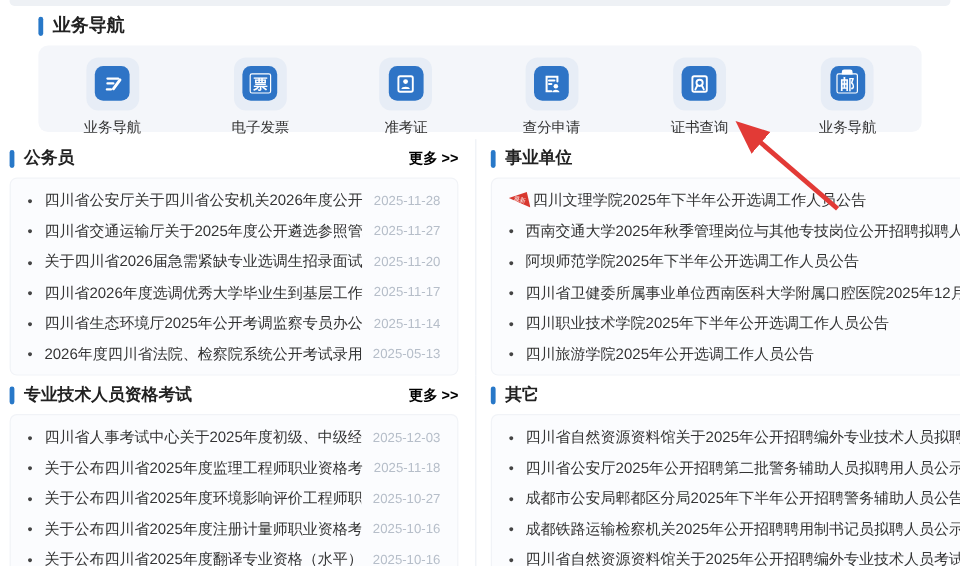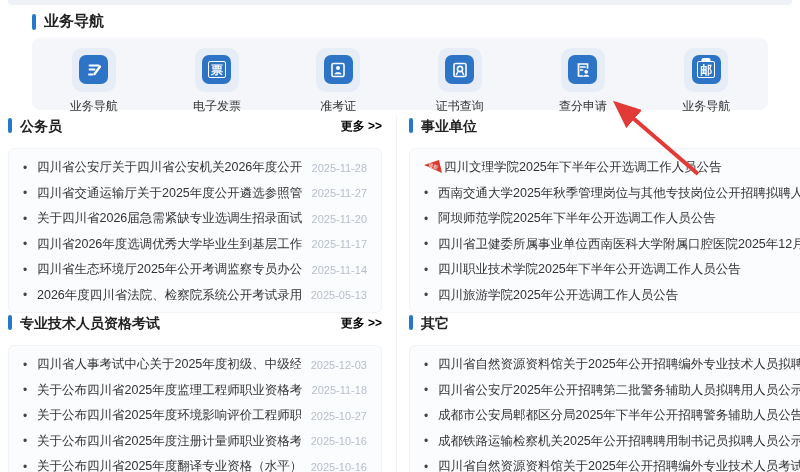--- a/index.html
+++ b/index.html
@@ -5,21 +5,21 @@
   * { box-sizing: border-box; margin: 0; padding: 0; }
   html,body { width:800px; height:472px; overflow:hidden; }
   body {
     font-family: "Liberation Sans", "DejaVu Sans", sans-serif;
     background:#ffffff; position:relative; color:#333;
   }
   .top-strip { position:absolute; left:8px; top:0; width:784px; height:5px;
     background:#eef1f5; border-radius:0 0 4px 4px; }
 
   
-  .sec-head { display:flex; height:28px; }
+  .sec-head { display:flex; align-items:center; height:28px; }
   .hbar { width:4px; height:15px; background:#2878c8; border-radius:2px; margin-right:8px; }
   .htitle { font-size:14px; font-weight:bold; color:#222; }
   .spacer { flex:1; }
   .more { font-size:12px; color:#000000; cursor:pointer; font-weight:bold; }
 
   
   .nav-head { margin:12px 0 0 32px; display:flex; align-items:center; }
   .nav-head .hbar { height:16px; }
   .nav-head .htitle { font-size:15px; }
   .nav-card { margin:7px 32px 0; height:72px; background:#f4f6fa; border-radius:8px;
@@ -92,42 +92,42 @@
         <circle cx="9" cy="7" r="2" fill="#fff"></circle>
         <path d="M5.5 13.2 c0-2.6 7-2.6 7 0 z" fill="#fff"></path>
       </svg>
     </div>
       </div>
     <span class="nav-label">准考证</span>
   </div>
   <div class="nav-item">
     <div class="tile">
         <div class="blue">
-      <svg width="18" height="18" viewBox="0 0 18 18" fill="none" stroke="#fff" stroke-width="1.6" stroke-linecap="round">
-        <rect x="3" y="2.5" width="12" height="13" rx="1.5"></rect>
-        <circle cx="9" cy="8" r="2.6"></circle>
-        <path d="M7 10.5 L5.5 13.5 M11 10.5 L12.5 13.5"></path>
-      </svg>
-    </div>
-      </div>
-    <span class="nav-label">证书查询</span>
-  </div>
-  <div class="nav-item">
-    <div class="tile">
-        <div class="blue">
       <svg width="18" height="18" viewBox="0 0 18 18" fill="none" stroke="#fff" stroke-width="1.7" stroke-linecap="round">
         <path d="M13.5 7 V3 H4.5 v12 h4"></path>
             <line x1="6.5" y1="6" x2="11" y2="6"></line>
             <line x1="6.5" y1="9" x2="8.5" y2="9"></line>
         <circle cx="12.2" cy="10.8" r="1.9" fill="#fff" stroke="none"></circle>
         <path d="M9.2 15.8 c0-2.8 6-2.8 6 0 z" fill="#fff" stroke="none"></path>
       </svg>
     </div>
       </div>
     <span class="nav-label">查分申请</span>
+  </div>
+  <div class="nav-item">
+    <div class="tile">
+        <div class="blue">
+      <svg width="18" height="18" viewBox="0 0 18 18" fill="none" stroke="#fff" stroke-width="1.6" stroke-linecap="round">
+        <rect x="3" y="2.5" width="12" height="13" rx="1.5"></rect>
+        <circle cx="9" cy="8" r="2.6"></circle>
+        <path d="M7 10.5 L5.5 13.5 M11 10.5 L12.5 13.5"></path>
+      </svg>
+    </div>
+      </div>
+    <span class="nav-label">证书查询</span>
   </div>
   <div class="nav-item">
     <div class="tile">
         <div class="blue">
       <span class="glyph-char glyph-clip">邮</span>
     </div>
       </div>
     <span class="nav-label">业务导航</span>
   </div>
 </div>

